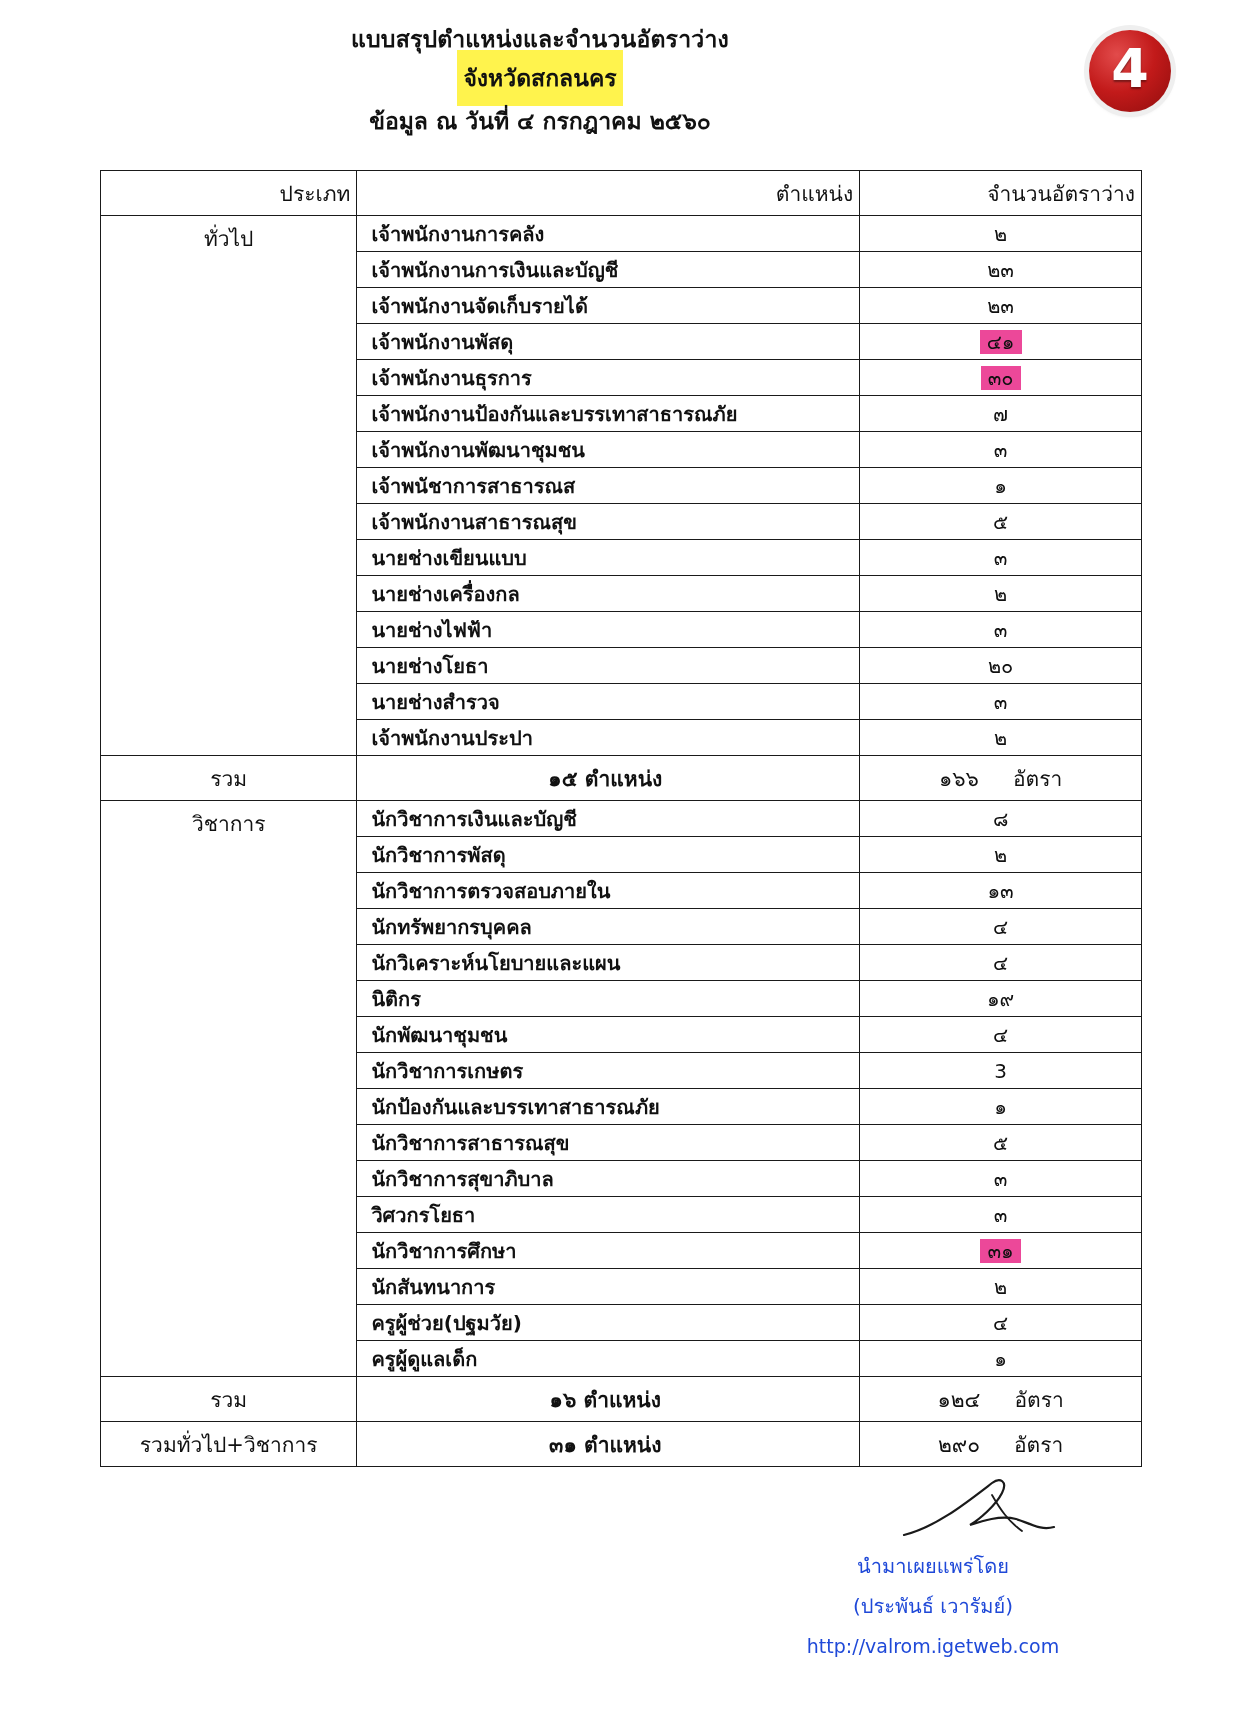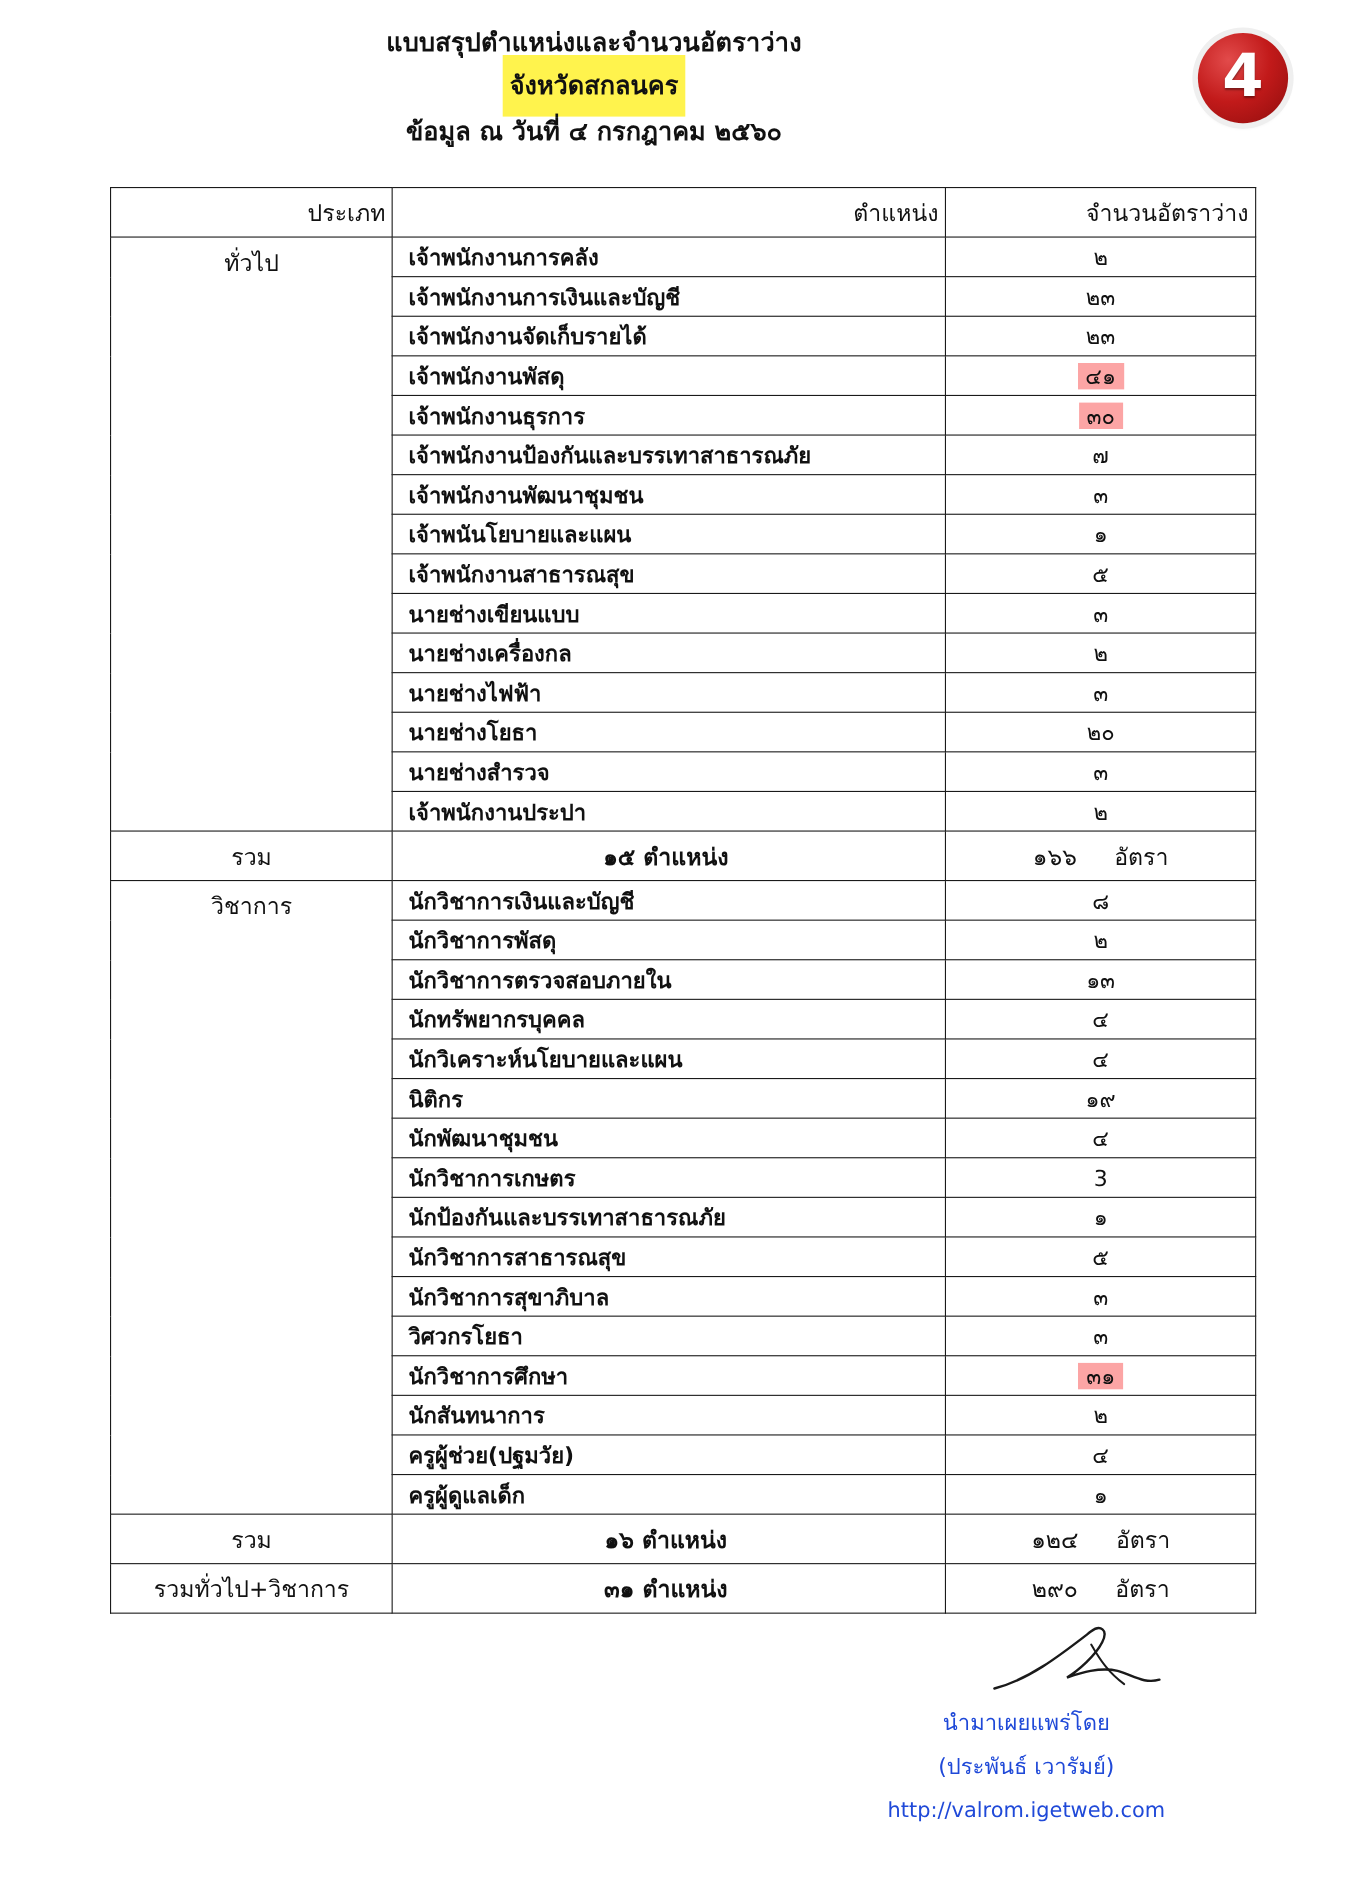--- a/index.html
+++ b/index.html
@@ -114,21 +114,21 @@
   td.pos {
     text-align: left;
     padding-left: 14px;
     font-weight: bold;
   }
   td.num {
     text-align: center;
     font-size: 20px;
   }
   td.num .hl {
-    background: #fca5a5;
+    background: #ec4899;
     padding: 0 7px;
   }
   tr.sum td {
     height: 44px;
     text-align: center;
     font-size: 21px;
   }
   tr.sum td.pos {
     text-align: center;
     padding-left: 0;
@@ -220,21 +220,21 @@
         </tr>
         <tr>
           <td class="pos">เจ้าพนักงานป้องกันและบรรเทาสาธารณภัย</td>
           <td class="num">๗</td>
         </tr>
         <tr>
           <td class="pos">เจ้าพนักงานพัฒนาชุมชน</td>
           <td class="num">๓</td>
         </tr>
         <tr>
-          <td class="pos">เจ้าพนันโยบายและแผน</td>
+          <td class="pos">เจ้าพนัชาการสาธารณส</td>
           <td class="num">๑</td>
         </tr>
         <tr>
           <td class="pos">เจ้าพนักงานสาธารณสุข</td>
           <td class="num">๕</td>
         </tr>
         <tr>
           <td class="pos">นายช่างเขียนแบบ</td>
           <td class="num">๓</td>
         </tr>

